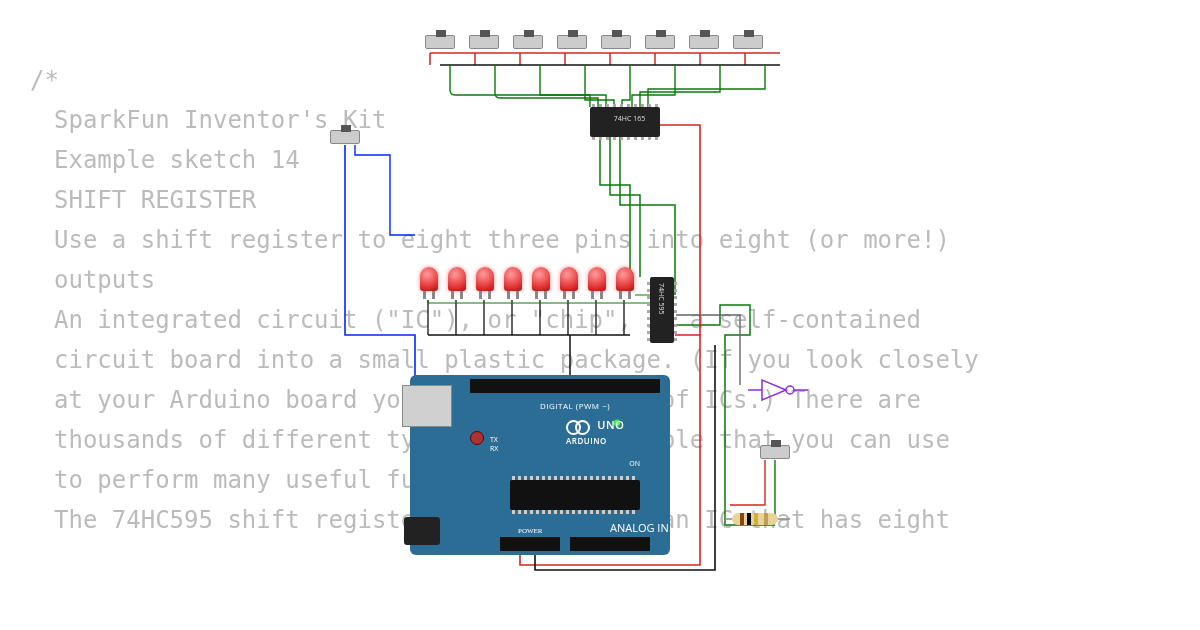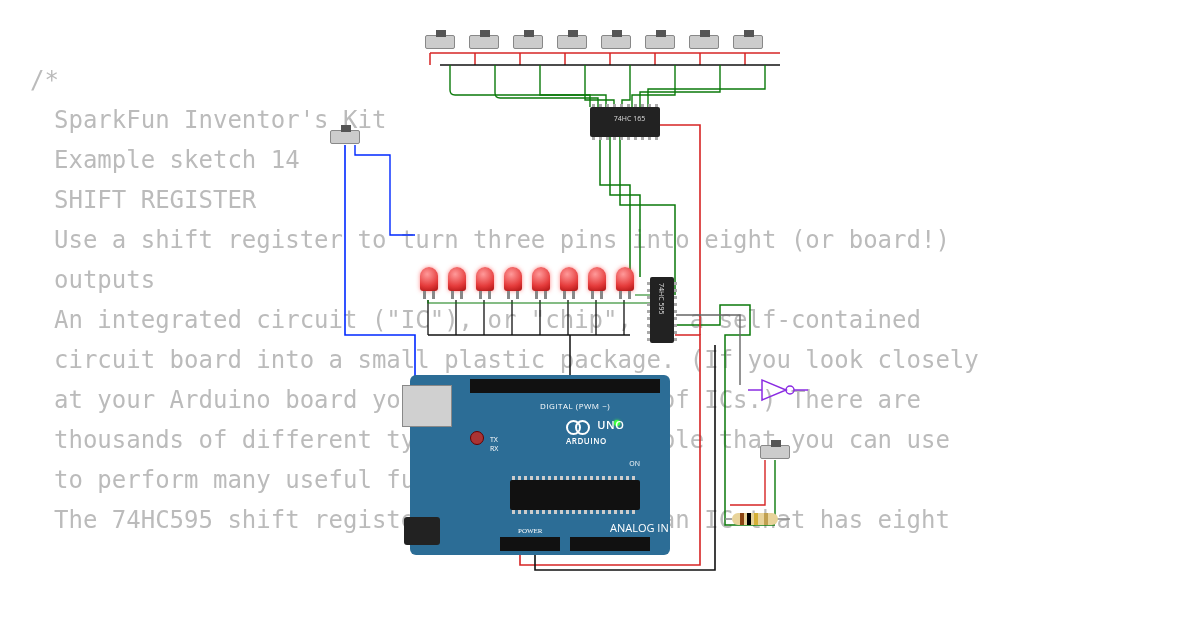--- a/index.html
+++ b/index.html
@@ -271,21 +271,21 @@
     pointer-events:none;
   }
 </style>
 </head>
 <body>
 
 <pre class="code-text"><span>/*</span>
 <span class="indent">SparkFun Inventor's Kit</span>
 <span class="indent">Example sketch 14</span>
 <span class="indent">SHIFT REGISTER</span>
-<span class="indent">Use a shift register to turn three pins into eight (or board!)</span>
+<span class="indent">Use a shift register to eight three pins into eight (or more!)</span>
 <span class="indent">outputs</span>
 <span class="indent">An integrated circuit ("IC"), or "chip", is a self-contained</span>
 <span class="indent">circuit board into a small plastic package. (If you look closely</span>
 <span class="indent">at your Arduino board you'll see a number of ICs.) There are</span>
 <span class="indent">thousands of different types of ICs available that you can use</span>
 <span class="indent">to perform many useful functions.</span>
 <span class="indent">The 74HC595 shift register in your kit is an IC that has eight</span></pre>
 
 <div class="diagram">
 

